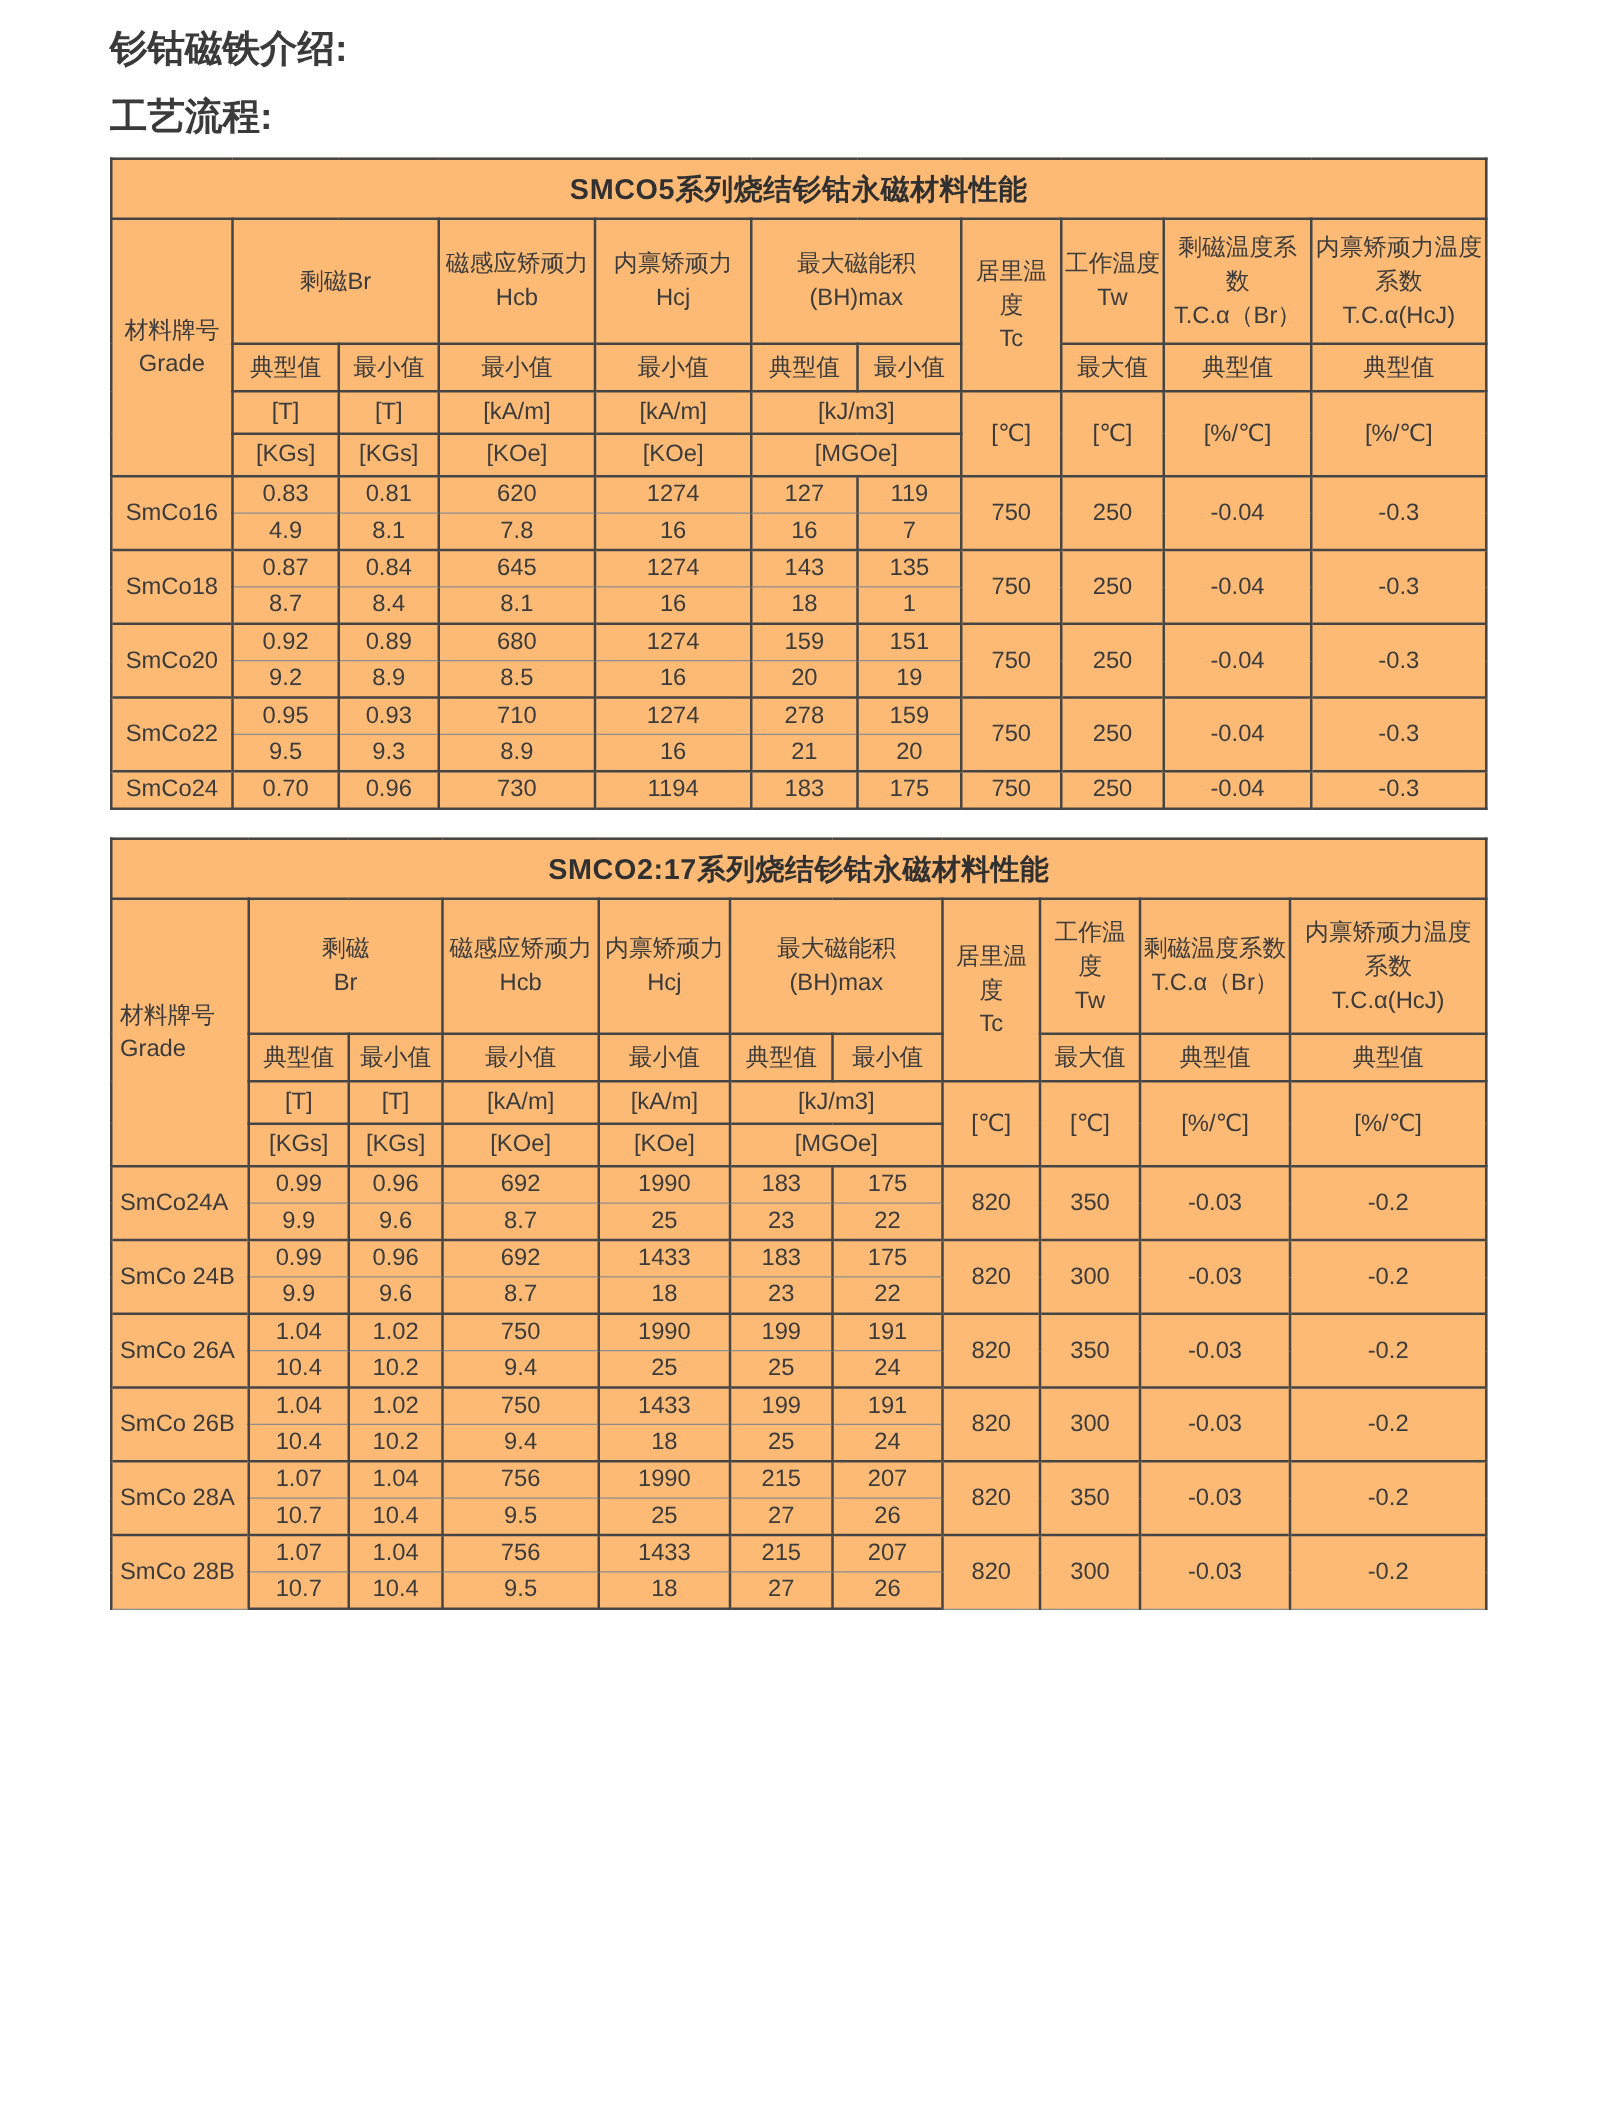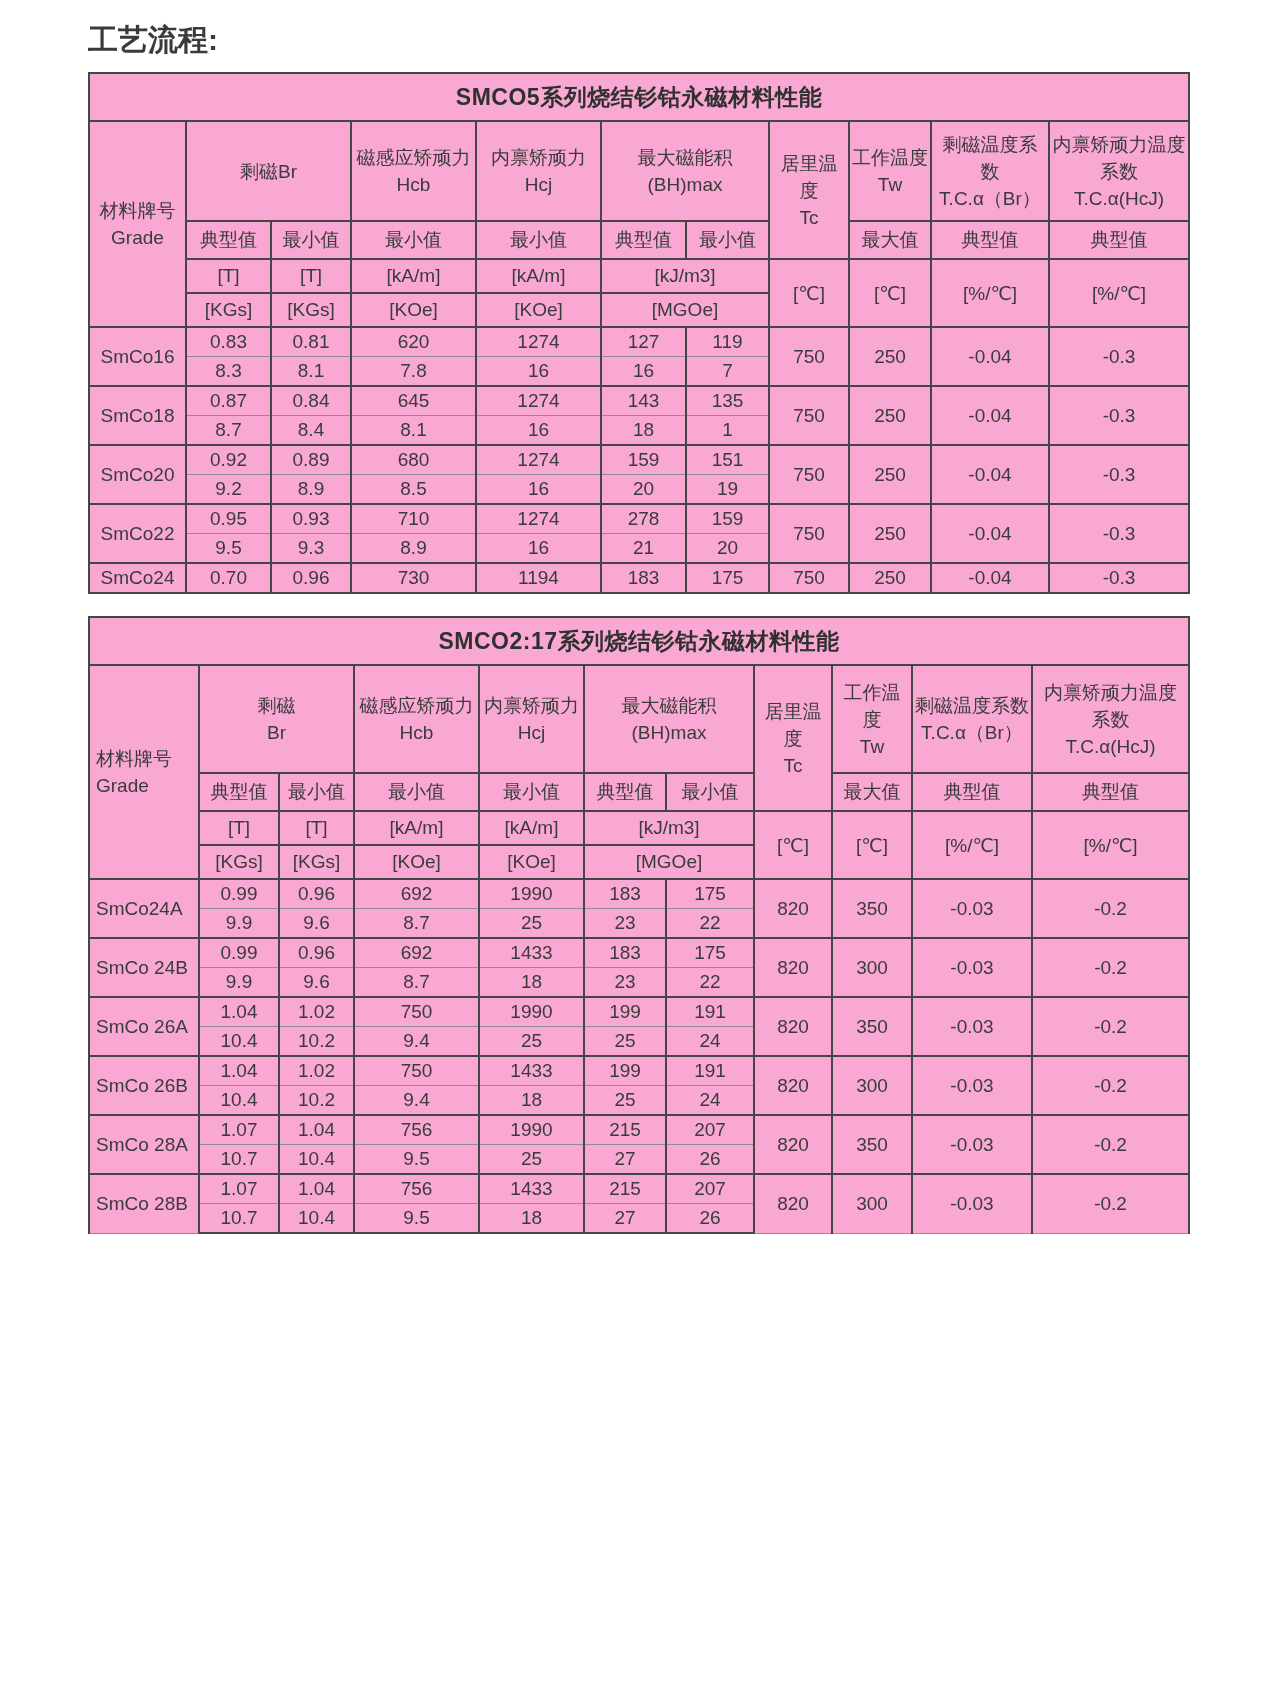--- a/index.html
+++ b/index.html
@@ -33,21 +33,21 @@
     color: #575757;
     margin: 2px 0 14px 0;
     white-space: nowrap;
   }
 
   .spec-table {
     border-collapse: collapse;
     table-layout: fixed;
     width: 1100px;
     color: #3b3b3b;
-    background: #f9a8d4;
+    background: #fdba74;
   }
   .spec-table th, .spec-table td {
     border: 2px solid #454545;
     text-align: center;
     vertical-align: middle;
     font-weight: normal;
     font-size: 19px;
     padding: 1px 2px;
     overflow: hidden;
   }
@@ -66,20 +66,21 @@
   .spec-table tbody td { height: 26px; }
   .spec-table tbody tr.si-row td { border-bottom: 1px solid #8d8d8d; }
   .spec-table tbody tr.cgs-row td { border-top: 1px solid #8d8d8d; }
   .t2 th.grade-h, .t2 td.grade { text-align: left; padding-left: 6px; }
   .tbl-gap { height: 22px; }
 </style>
 </head>
 <body>
 
 <div class="page">
+  <div class="doc-heading">钐钴磁铁介绍:</div>
   <div class="doc-heading">工艺流程:</div>
 
   <table id="table1" class="spec-table t1">
       <colgroup>
         <col style="width: 97px;">
         <col style="width: 85px;">
         <col style="width: 80px;">
         <col style="width: 125px;">
         <col style="width: 125px;">
         <col style="width: 85px;">
@@ -150,21 +151,21 @@
           <td>620</td>
           <td>1274</td>
           <td>127</td>
           <td>119</td>
           <td rowspan="2">750</td>
           <td rowspan="2">250</td>
           <td rowspan="2">-0.04</td>
           <td rowspan="2">-0.3</td>
         </tr>
         <tr class="cgs-row">
-          <td>8.3</td>
+          <td>4.9</td>
           <td>8.1</td>
           <td>7.8</td>
           <td>16</td>
           <td>16</td>
           <td>7</td>
         </tr>
         <tr class="si-row">
           <td rowspan="2" class="grade">SmCo18</td>
           <td>0.87</td>
           <td>0.84</td>

